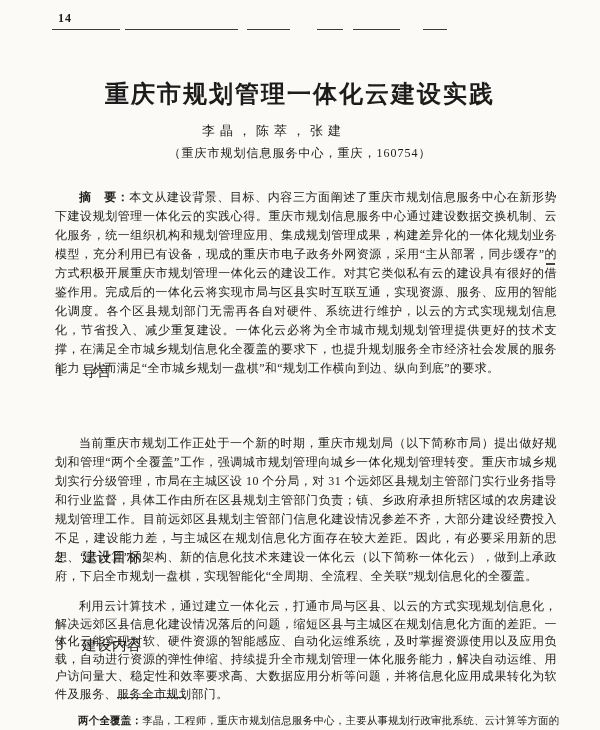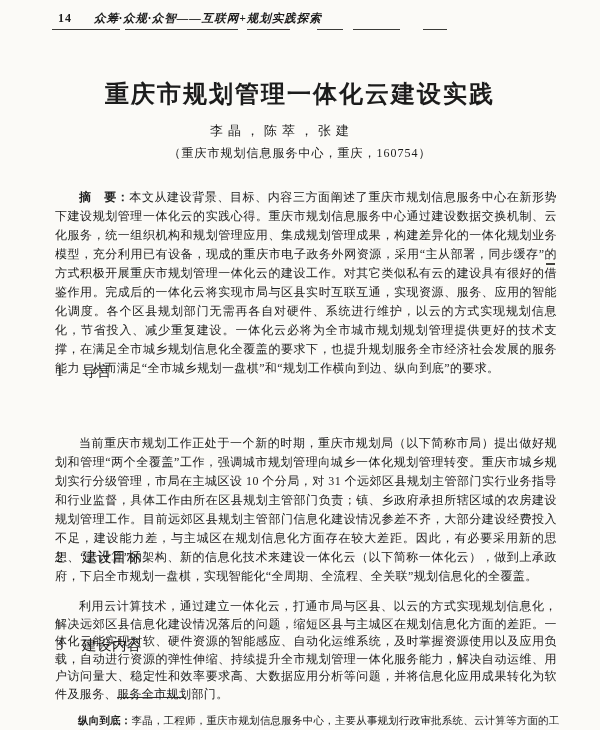--- a/index.html
+++ b/index.html
@@ -27,21 +27,21 @@
   .seg3{left:247px;width:43px;}
   .seg4{left:317px;width:26px;}
   .seg5{left:353px;width:47px;}
   .seg6{left:423px;width:24px;}
   
   .article-title{
     position:absolute;top:78px;left:0;width:600px;
     text-align:center;font-size:24px;font-weight:bold;letter-spacing:2px;
   }
   .authors{
-    position:absolute;top:122px;left:8px;width:548px;
+    position:absolute;top:122px;left:0;width:548px;
     text-align:center;font-size:13px;letter-spacing:5px;
   }
   .affiliation{
     position:absolute;top:145px;left:0;width:600px;
     text-align:center;font-size:12px;letter-spacing:1px;
   }
   
   .abstract{
     position:absolute;top:176px;left:55px;width:502px;
     font-size:12px;line-height:19px;text-align:justify;text-indent:2em;
@@ -75,21 +75,20 @@
   
   .scan-dash{position:absolute;top:263px;left:546px;width:9px;height:2px;background:#23221f;opacity:.85;}
 </style>
 </head>
 <body>
 
 <div class="page">
 
   <div class="header-row">
     <span class="page-number">14</span>
-    <span class="running-title">众筹·众规·众智——互联网+规划实践探索</span>
   </div>
   <div class="rule-seg seg1"></div>
   <div class="rule-seg seg2"></div>
   <div class="rule-seg seg3"></div>
   <div class="rule-seg seg4"></div>
   <div class="rule-seg seg5"></div>
   <div class="rule-seg seg6"></div>
 
   <div class="article-title">重庆市规划管理一体化云建设实践</div>
   <div class="authors">李晶，陈萃，张建</div>
@@ -100,17 +99,17 @@
 
   <div class="sec-h h1"><span class="num">1</span><span>导言</span></div>
   <p class="sec-body b1">当前重庆市规划工作正处于一个新的时期，重庆市规划局（以下简称市局）提出做好规划和管理“两个全覆盖”工作，强调城市规划管理向城乡一体化规划管理转变。重庆市城乡规划实行分级管理，市局在主城区设 10 个分局，对 31 个远郊区县规划主管部门实行业务指导和行业监督，具体工作由所在区县规划主管部门负责；镇、乡政府承担所辖区域的农房建设规划管理工作。目前远郊区县规划主管部门信息化建设情况参差不齐，大部分建设经费投入不足，建设能力差，与主城区在规划信息化方面存在较大差距。因此，有必要采用新的思想、“云计算”的架构、新的信息化技术来建设一体化云（以下简称一体化云），做到上承政府，下启全市规划一盘棋，实现智能化“全周期、全流程、全关联”规划信息化的全覆盖。</p>
 
   <div class="sec-h h2"><span class="num">2</span><span>建设目标</span></div>
   <p class="sec-body b2">利用云计算技术，通过建立一体化云，打通市局与区县、以云的方式实现规划信息化，解决远郊区县信息化建设情况落后的问题，缩短区县与主城区在规划信息化方面的差距。一体化云能实现对软、硬件资源的智能感应、自动化运维系统，及时掌握资源使用以及应用负载，自动进行资源的弹性伸缩、持续提升全市规划管理一体化服务能力，解决自动运维、用户访问量大、稳定性和效率要求高、大数据应用分析等问题，并将信息化应用成果转化为软件及服务、服务全市规划部门。</p>
 
   <div class="sec-h h3"><span class="num">3</span><span>建设内容</span></div>
 
   <div class="footnote-rule"></div>
-  <p class="footnote"><span class="b">纵向到底：</span><span>李晶，工程师，重庆市规划信息服务中心，主要从事规划行政审批系统、云计算等方面的工作。</span></p>
+  <p class="footnote"><span class="b">两个全覆盖：</span><span>李晶，工程师，重庆市规划信息服务中心，主要从事规划行政审批系统、云计算等方面的工作。</span></p>
 
   <div class="scan-dash"></div>
 
 </div>
 
 </body></html>

